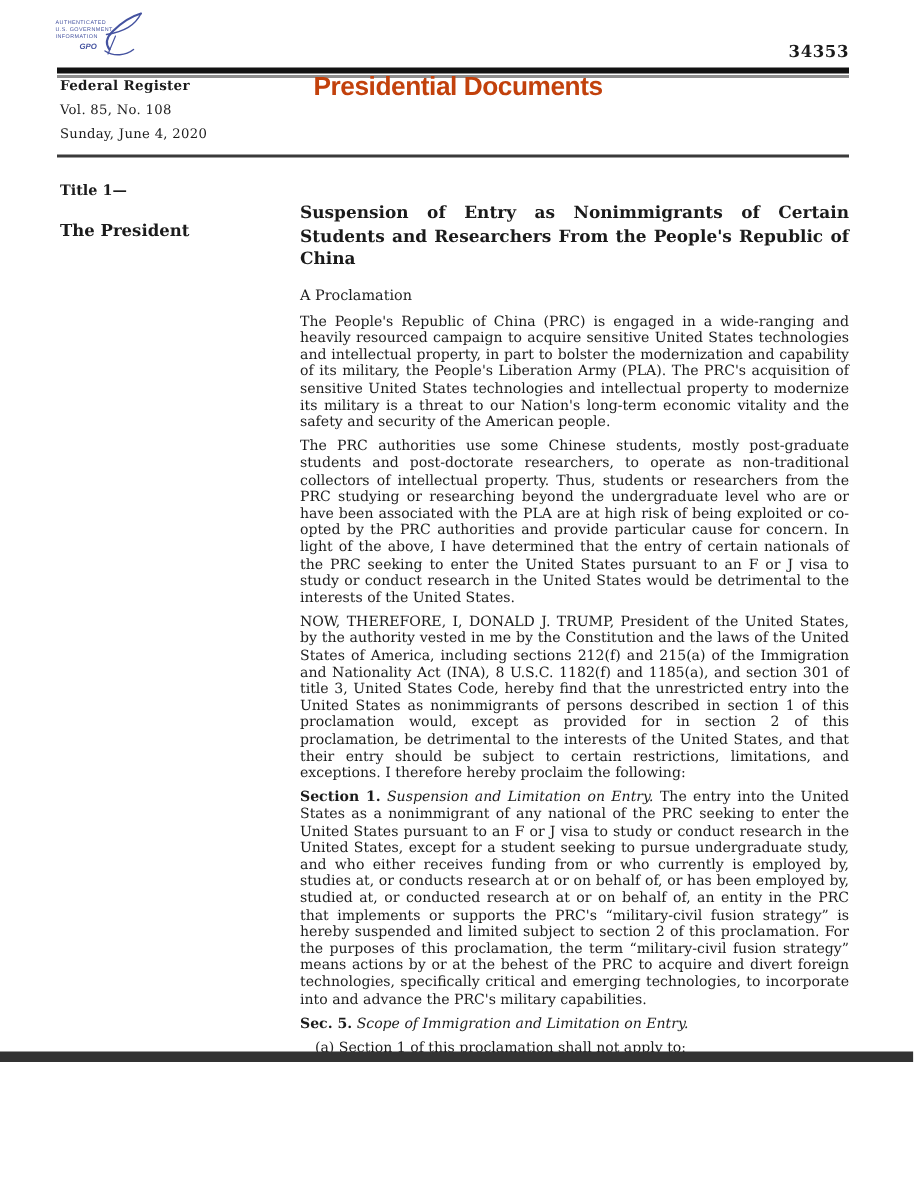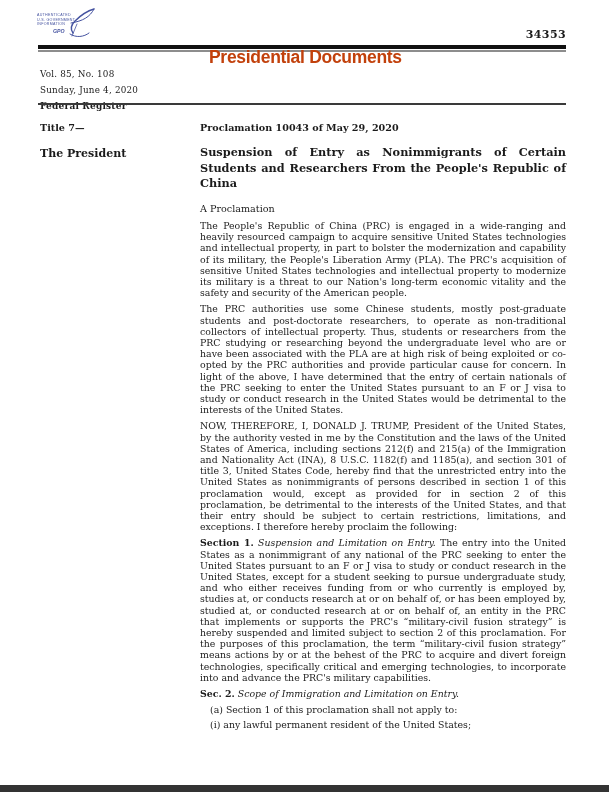--- a/index.html
+++ b/index.html
@@ -1,37 +1,37 @@
 <!DOCTYPE html>
 <html><head>
 <meta charset="utf-8">
 <style>
   html,body { margin:0; padding:0; background:#ffffff; }
   .page {
-    position:relative; width:609px; height:792px; background:#ffffff;
+    position:relative; width:609px; height:708px; background:#ffffff;
     overflow:hidden; font-family:"DejaVu Serif", serif; color:#1b1b1b;
   }
 
   
   .logo-svg { position:absolute; left:36px; top:7px; }
   .logo-svg text { font-family:"Liberation Sans", sans-serif; fill:#4553a0; }
   .logo-svg .lt { font-size:3.6px; letter-spacing:0.3px; }
   .logo-svg .lg { font-size:5.2px; font-weight:bold; font-style:italic; }
   .logo-svg path { stroke:#4553a0; fill:none; stroke-linecap:round; }
 
   .page-num {
     position:absolute; top:28px; right:43px;
     font-size:11px; font-weight:bold; letter-spacing:0.4px;
   }
 
   .rule-double { position:absolute; left:38px; right:43px; top:45px; }
   .rule-double .bar1 { height:3.5px; background:#111111; }
   .rule-double .bar2 { height:2px; background:#8d8d8d; margin-top:1.5px; }
 
-  .mast-fr   { position:absolute; left:40px; top:53px; font-size:9px;  font-weight:bold; letter-spacing:0.2px;margin-top:48px; }
+  .mast-fr   { position:absolute; left:40px; top:53px; font-size:9px;  font-weight:bold; letter-spacing:0.2px; }
   .mast-vol  { position:absolute; left:40px; top:69px; font-size:8.8px; letter-spacing:0.2px; }
   .mast-date { position:absolute; left:40px; top:85px; font-size:8.8px; letter-spacing:0.2px; }
 
   .mast-title {
     position:absolute; left:209px; top:47px; margin:0;
     font-family:"Liberation Sans", sans-serif; font-size:17.5px;
     font-weight:700; letter-spacing:-0.3px; color:#c2410c;
   }
 
   .rule-single { position:absolute; left:38px; right:43px; top:103px; height:2px; background:#3a3a3a; }
@@ -86,35 +86,34 @@
   </div>
 
   <div class="mast-fr">Federal Register</div>
   <div class="mast-vol">Vol. 85, No. 108</div>
   <div class="mast-date">Sunday, June 4, 2020</div>
 
   <h1 class="mast-title">Presidential Documents</h1>
 
   <div class="rule-single"></div>
 
-  <div class="side-title">Title 7—</div>
+  <div class="side-title">Title 1—</div>
   <div class="side-president">The President</div>
 
   <div class="body-col">
-    <p class="proc-line">Proclamation 10043 of May 29, 2020</p>
     <p class="doc-title">Suspension of Entry as Nonimmigrants of Certain Students and Researchers From the People's Republic of China</p>
     <p class="aproc">A Proclamation</p>
 
     <p class="par first">The People's Republic of China (PRC) is engaged in a wide-ranging and heavily resourced campaign to acquire sensitive United States technologies and intellectual property, in part to bolster the modernization and capability of its military, the People's Liberation Army (PLA). The PRC's acquisition of sensitive United States technologies and intellectual property to modernize its military is a threat to our Nation's long-term economic vitality and the safety and security of the American people.</p>
     <p class="par">The PRC authorities use some Chinese students, mostly post-graduate students and post-doctorate researchers, to operate as non-traditional collectors of intellectual property. Thus, students or researchers from the PRC studying or researching beyond the undergraduate level who are or have been associated with the PLA are at high risk of being exploited or co-opted by the PRC authorities and provide particular cause for concern. In light of the above, I have determined that the entry of certain nationals of the PRC seeking to enter the United States pursuant to an F or J visa to study or conduct research in the United States would be detrimental to the interests of the United States.</p>
     <p class="par">NOW, THEREFORE, I, DONALD J. TRUMP, President of the United States, by the authority vested in me by the Constitution and the laws of the United States of America, including sections 212(f) and 215(a) of the Immigration and Nationality Act (INA), 8 U.S.C. 1182(f) and 1185(a), and section 301 of title 3, United States Code, hereby find that the unrestricted entry into the United States as nonimmigrants of persons described in section 1 of this proclamation would, except as provided for in section 2 of this proclamation, be detrimental to the interests of the United States, and that their entry should be subject to certain restrictions, limitations, and exceptions. I therefore hereby proclaim the following:</p>
 
     <p class="par"><span class="b">Section 1.</span> <span class="i">Suspension and Limitation on Entry.</span> <span>The entry into the United States as a nonimmigrant of any national of the PRC seeking to enter the United States pursuant to an F or J visa to study or conduct research in the United States, except for a student seeking to pursue undergraduate study, and who either receives funding from or who currently is employed by, studies at, or conducts research at or on behalf of, or has been employed by, studied at, or conducted research at or on behalf of, an entity in the PRC that implements or supports the PRC's “military-civil fusion strategy” is hereby suspended and limited subject to section 2 of this proclamation. For the purposes of this proclamation, the term “military-civil fusion strategy” means actions by or at the behest of the PRC to acquire and divert foreign technologies, specifically critical and emerging technologies, to incorporate into and advance the PRC's military capabilities.</span></p>
 
-    <p class="par"><span class="b">Sec. 2.</span> <span class="i">Scope of Immigration and Limitation on Entry.</span></p>
+    <p class="par"><span class="b">Sec. 5.</span> <span class="i">Scope of Immigration and Limitation on Entry.</span></p>
 
     <p class="sub">(a) Section 1 of this proclamation shall not apply to:</p>
     <p class="sub">(i) any lawful permanent resident of the United States;</p>
   </div>
 
   <div class="bottom-band"></div>
 
 </div>
 
 </body></html>

